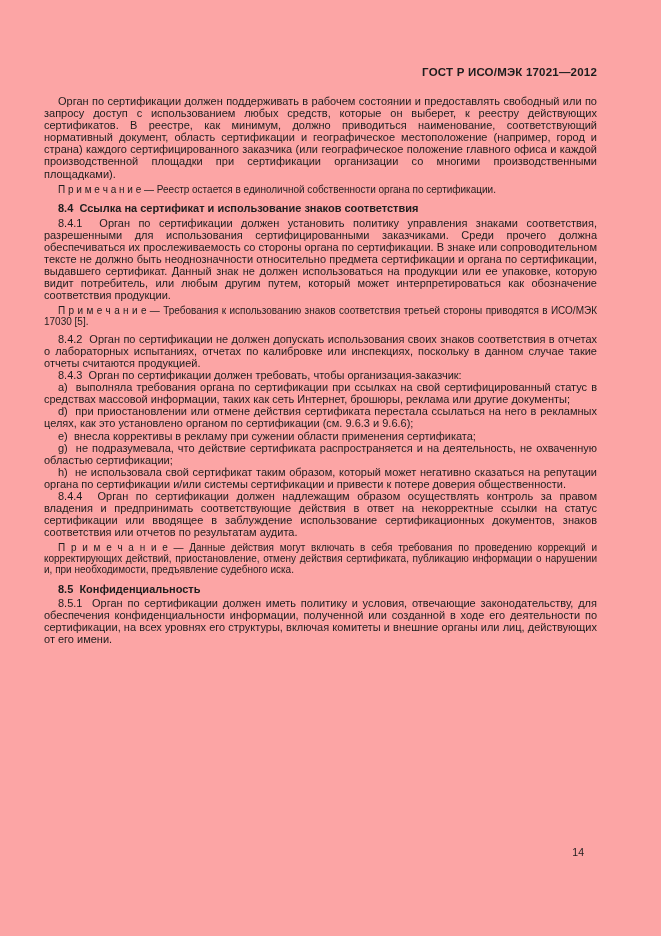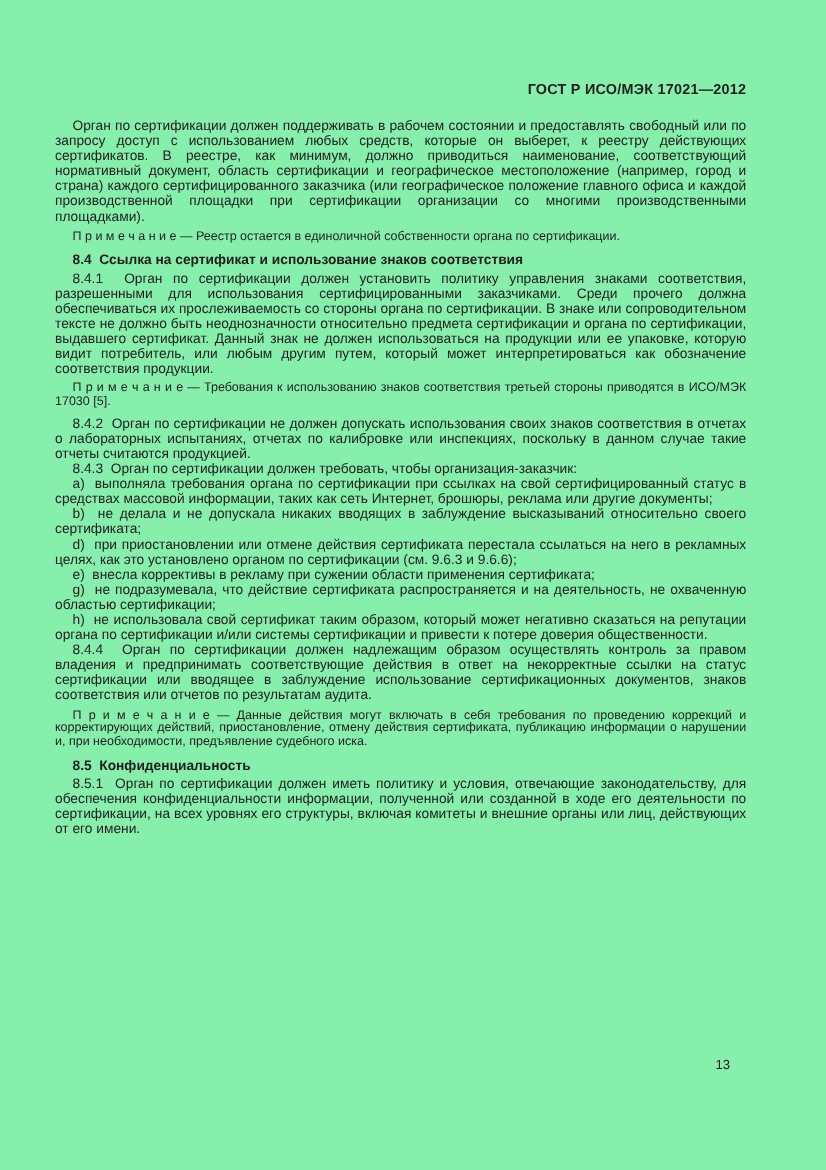--- a/index.html
+++ b/index.html
@@ -1,21 +1,21 @@
 <!DOCTYPE html>
 <html lang="ru"><head>
 <meta charset="utf-8">
 <style>
   * { margin: 0; padding: 0; box-sizing: border-box; }
   html, body { background: #ffffff; }
   .page {
     position: relative;
     width: 661px;
     height: 936px;
-    background: #86efac;
+    background: #fca5a5;
     color: #1d1d1d;
     font-family: "Liberation Sans", "DejaVu Sans", sans-serif;
     overflow: hidden;
   }
   .content {
     position: absolute;
     left: 44px;
     top: 66px;
     width: 553px;
   }
@@ -72,26 +72,25 @@
 
     <p class="para">Орган по сертификации должен поддерживать в рабочем состоянии и предоставлять свободный или по запросу доступ с использованием любых средств, которые он выберет, к реестру действующих сертификатов. В реестре, как минимум, должно приводиться наименование, соответствующий нормативный документ, область сертификации и географическое местоположение (например, город и страна) каждого сертифицированного заказчика (или географическое положение главного офиса и каждой производственной площадки при сертификации организации со многими производственными площадками).</p>
     <p class="note">П р и м е ч а н и е — Реестр остается в единоличной собственности органа по сертификации.</p>
 
     <p class="heading">8.4&nbsp; Ссылка на сертификат и использование знаков соответствия</p>
     <p class="para">8.4.1&nbsp; Орган по сертификации должен установить политику управления знаками соответствия, разрешенными для использования сертифицированными заказчиками. Среди прочего должна обеспечиваться их прослеживаемость со стороны органа по сертификации. В знаке или сопроводительном тексте не должно быть неоднозначности относительно предмета сертификации и органа по сертификации, выдавшего сертификат. Данный знак не должен использоваться на продукции или ее упаковке, которую видит потребитель, или любым другим путем, который может интерпретироваться как обозначение соответствия продукции.</p>
     <p class="note">П р и м е ч а н и е — Требования к использованию знаков соответствия третьей стороны приводятся в ИСО/МЭК 17030 [5].</p>
     <p class="para">8.4.2&nbsp; Орган по сертификации не должен допускать использования своих знаков соответствия в отчетах о лабораторных испытаниях, отчетах по калибровке или инспекциях, поскольку в данном случае такие отчеты считаются продукцией.</p>
     <p class="para">8.4.3&nbsp; Орган по сертификации должен требовать, чтобы организация-заказчик:</p>
     <p class="para">a)&nbsp; выполняла требования органа по сертификации при ссылках на свой сертифицированный статус в средствах массовой информации, таких как сеть Интернет, брошюры, реклама или другие документы;</p>
-    <p class="para">b)&nbsp; не делала и не допускала никаких вводящих в заблуждение высказываний относительно своего сертификата;</p>
     <p class="para">d)&nbsp; при приостановлении или отмене действия сертификата перестала ссылаться на него в рекламных целях, как это установлено органом по сертификации (см. 9.6.3 и 9.6.6);</p>
     <p class="para">e)&nbsp; внесла коррективы в рекламу при сужении области применения сертификата;</p>
     <p class="para">g)&nbsp; не подразумевала, что действие сертификата распространяется и на деятельность, не охваченную областью сертификации;</p>
     <p class="para">h)&nbsp; не использовала свой сертификат таким образом, который может негативно сказаться на репутации органа по сертификации и/или системы сертификации и привести к потере доверия общественности.</p>
     <p class="para">8.4.4&nbsp; Орган по сертификации должен надлежащим образом осуществлять контроль за правом владения и предпринимать соответствующие действия в ответ на некорректные ссылки на статус сертификации или вводящее в заблуждение использование сертификационных документов, знаков соответствия или отчетов по результатам аудита.</p>
     <p class="note">П р и м е ч а н и е — Данные действия могут включать в себя требования по проведению коррекций и корректирующих действий, приостановление, отмену действия сертификата, публикацию информации о нарушении и, при необходимости, предъявление судебного иска.</p>
 
     <p class="heading">8.5&nbsp; Конфиденциальность</p>
     <p class="para">8.5.1&nbsp; Орган по сертификации должен иметь политику и условия, отвечающие законодательству, для обеспечения конфиденциальности информации, полученной или созданной в ходе его деятельности по сертификации, на всех уровнях его структуры, включая комитеты и внешние органы или лиц, действующих от его имени.</p>
   </div>
 
-  <div class="page-num">13</div>
+  <div class="page-num">14</div>
 </div>
 
 </body></html>

